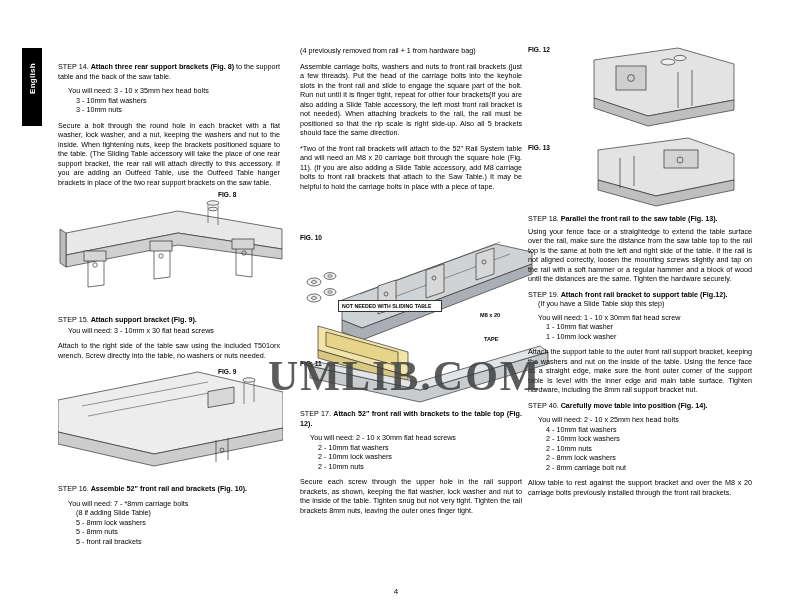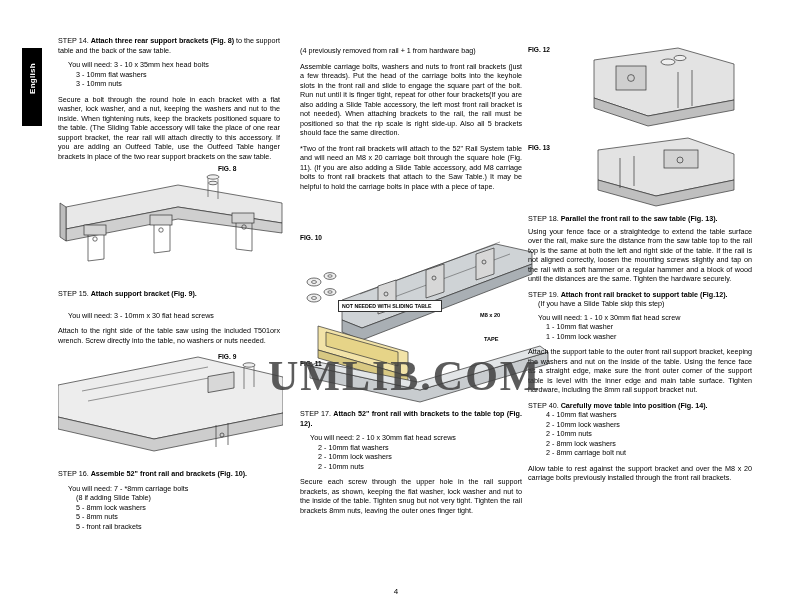--- a/index.html
+++ b/index.html
@@ -15,21 +15,21 @@
     position:absolute;left:22px;top:48px;width:20px;height:78px;
     background:#000;color:#fff;
   }
   .lang-tab span{
     display:block;position:absolute;left:-18px;top:26px;width:56px;
     text-align:center;font-size:8px;font-weight:bold;letter-spacing:.3px;
     transform:rotate(-90deg);transform-origin:center center;
   }
 
   .col{position:absolute;font-size:7.2px;line-height:1.32;text-align:justify;}
-  .col1{left:58px;top:36px;width:222px;}
+  .col1{left:58px;top:62px;width:222px;}
   .col2{left:300px;top:46px;width:222px;}
   .col3{left:528px;top:46px;width:224px;}
   p{margin:0 0 6px 0;}
   .tight{margin:0;}
   .ind{padding-left:10px;}
   .ind2{padding-left:18px;}
   .sp{height:6px;}
 
   .figlabel{position:absolute;font-size:6.6px;font-weight:bold;}
 
@@ -93,21 +93,21 @@
           <ellipse cx="155" cy="10" rx="6" ry="2.2" fill="#efefef"></ellipse>
           <ellipse cx="155" cy="16" rx="4.5" ry="1.8" fill="#efefef"></ellipse>
         </g>
       </svg>
     </div>
 
     <p class="tight" style="margin-top:14px">
       <span class="lead">STEP 15.</span>
       <b>Attach support bracket (Fig. 9).</b>
     </p>
-    <p class="tight ind" style="margin-top:12px">You will need: 3 - 10mm x 30 flat head screws</p>
+    <p class="tight ind" style="margin-top:1px">You will need: 3 - 10mm x 30 flat head screws</p>
     <div class="sp"></div>
     <p>Attach to the right side of the table saw using the included T501orx wrench. Screw directly into the table, no washers or nuts needed.</p>
 
     <div style="position:relative;height:118px">
       <div class="figlabel" style="left:160px;top:2px">FIG. 9</div>
       <svg width="225" height="116" viewBox="0 0 225 116">
         <g stroke="#333" stroke-width="0.7" fill="none">
           <polygon points="0,34 140,6 225,26 225,62 96,88 0,66" fill="#ededed"></polygon>
           <polygon points="0,66 96,88 225,62 225,74 96,100 0,78" fill="#cdcdcd"></polygon>
           <path d="M24,40 L150,16 M30,50 L156,26" stroke-width="0.5"></path>
@@ -233,20 +233,21 @@
     <p class="tight ind" style="margin-top:4px">You will need: 1 - 10 x 30mm flat head screw</p>
     <p class="tight ind2">1 - 10mm flat washer</p>
     <p class="tight ind2">1 - 10mm lock washer</p>
     <div class="sp"></div>
     <p>Attach the support table to the outer front rail support bracket, keeping the washers and nut on the inside of the table. Using the fence face as a straight edge, make sure the front outer corner of the support table is level with the inner edge and main table surface. Tighten hardware, including the 8mm rail support bracket nut.</p>
 
     <p class="tight">
       <span class="lead">STEP 40.</span>
       <b>Carefully move table into position (Fig. 14).</b>
     </p>
+    <p class="tight ind" style="margin-top:5px">You will need: 2 - 10 x 25mm hex head bolts</p>
     <p class="tight ind2">4 - 10mm flat washers</p>
     <p class="tight ind2">2 - 10mm lock washers</p>
     <p class="tight ind2">2 - 10mm nuts</p>
     <p class="tight ind2">2 - 8mm lock washers</p>
     <p class="tight ind2">2 - 8mm carriage bolt nut</p>
     <div class="sp"></div>
     <p>Allow table to rest against the support bracket and over the M8 x 20 carriage bolts previously installed through the front rail brackets.</p>
   </div>
 
   <div class="wm">UMLIB.COM</div>

